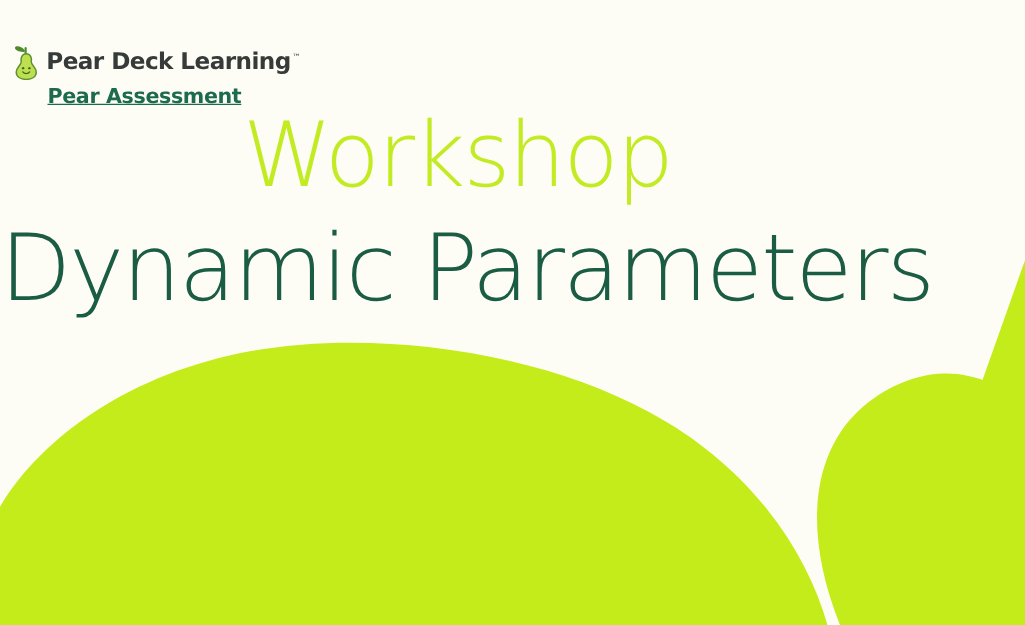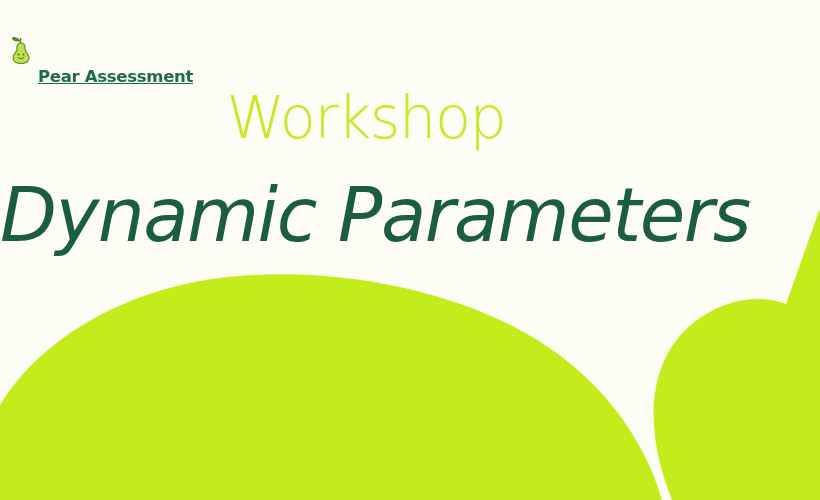--- a/index.html
+++ b/index.html
@@ -96,39 +96,38 @@
     z-index: 2;
     text-align: center;
   }
   .title-main {
     position: absolute;
     top: 88px;
     left: 0;
     width: 732px;
     font-family: "DejaVu Sans", sans-serif;
     font-weight: 300;
-    font-size: 59px;
+    font-size: 72px;
     line-height: 1;
     letter-spacing: -1.5px;
     color: #c2eb24;
     white-space: nowrap;
   }
   .title-sub {
     position: absolute;
     top: 178px;
     left: 0;
     width: 696px;
     font-family: "DejaVu Sans", sans-serif;
     font-weight: 300;
     font-size: 74px;
     line-height: 1;
     letter-spacing: -1.5px;
     color: #1b5c44;
     white-space: nowrap;
-    font-style: italic;
   }
 </style>
 </head>
 <body>
 
 <div class="slide">
 
   <svg class="bg-shapes" viewBox="0 0 820 500" preserveAspectRatio="none" xmlns="http://www.w3.org/2000/svg">
     <path fill="#c4ec1a" d="M -10 500
              L -10 425
@@ -163,20 +162,21 @@
                  C38 51, 31 55, 22 55
                  C13 55, 6 51, 6 43
                  C6 36, 15 31, 14 26
                  C13 21, 15 14, 22 14 Z" fill="#bedf4f" stroke="#5e9130" stroke-width="2.4"></path>
 
         <circle cx="17" cy="37" r="1.9" fill="#3f6b20"></circle>
         <circle cx="27" cy="37" r="1.9" fill="#3f6b20"></circle>
 
         <path d="M16.5 43 C19 46.5, 25 46.5, 27.5 43" stroke="#3f6b20" stroke-width="2" stroke-linecap="round" fill="none"></path>
       </svg>
+      <div class="logo-wordmark"><span>Pear Deck Learning</span><span class="logo-tm">™</span></div>
     </div>
     <div class="logo-product">Pear Assessment</div>
   </div>
 
   <div class="headings">
     <div class="title-main">Workshop</div>
     <div class="title-sub">Dynamic Parameters</div>
   </div>
 
 </div>

